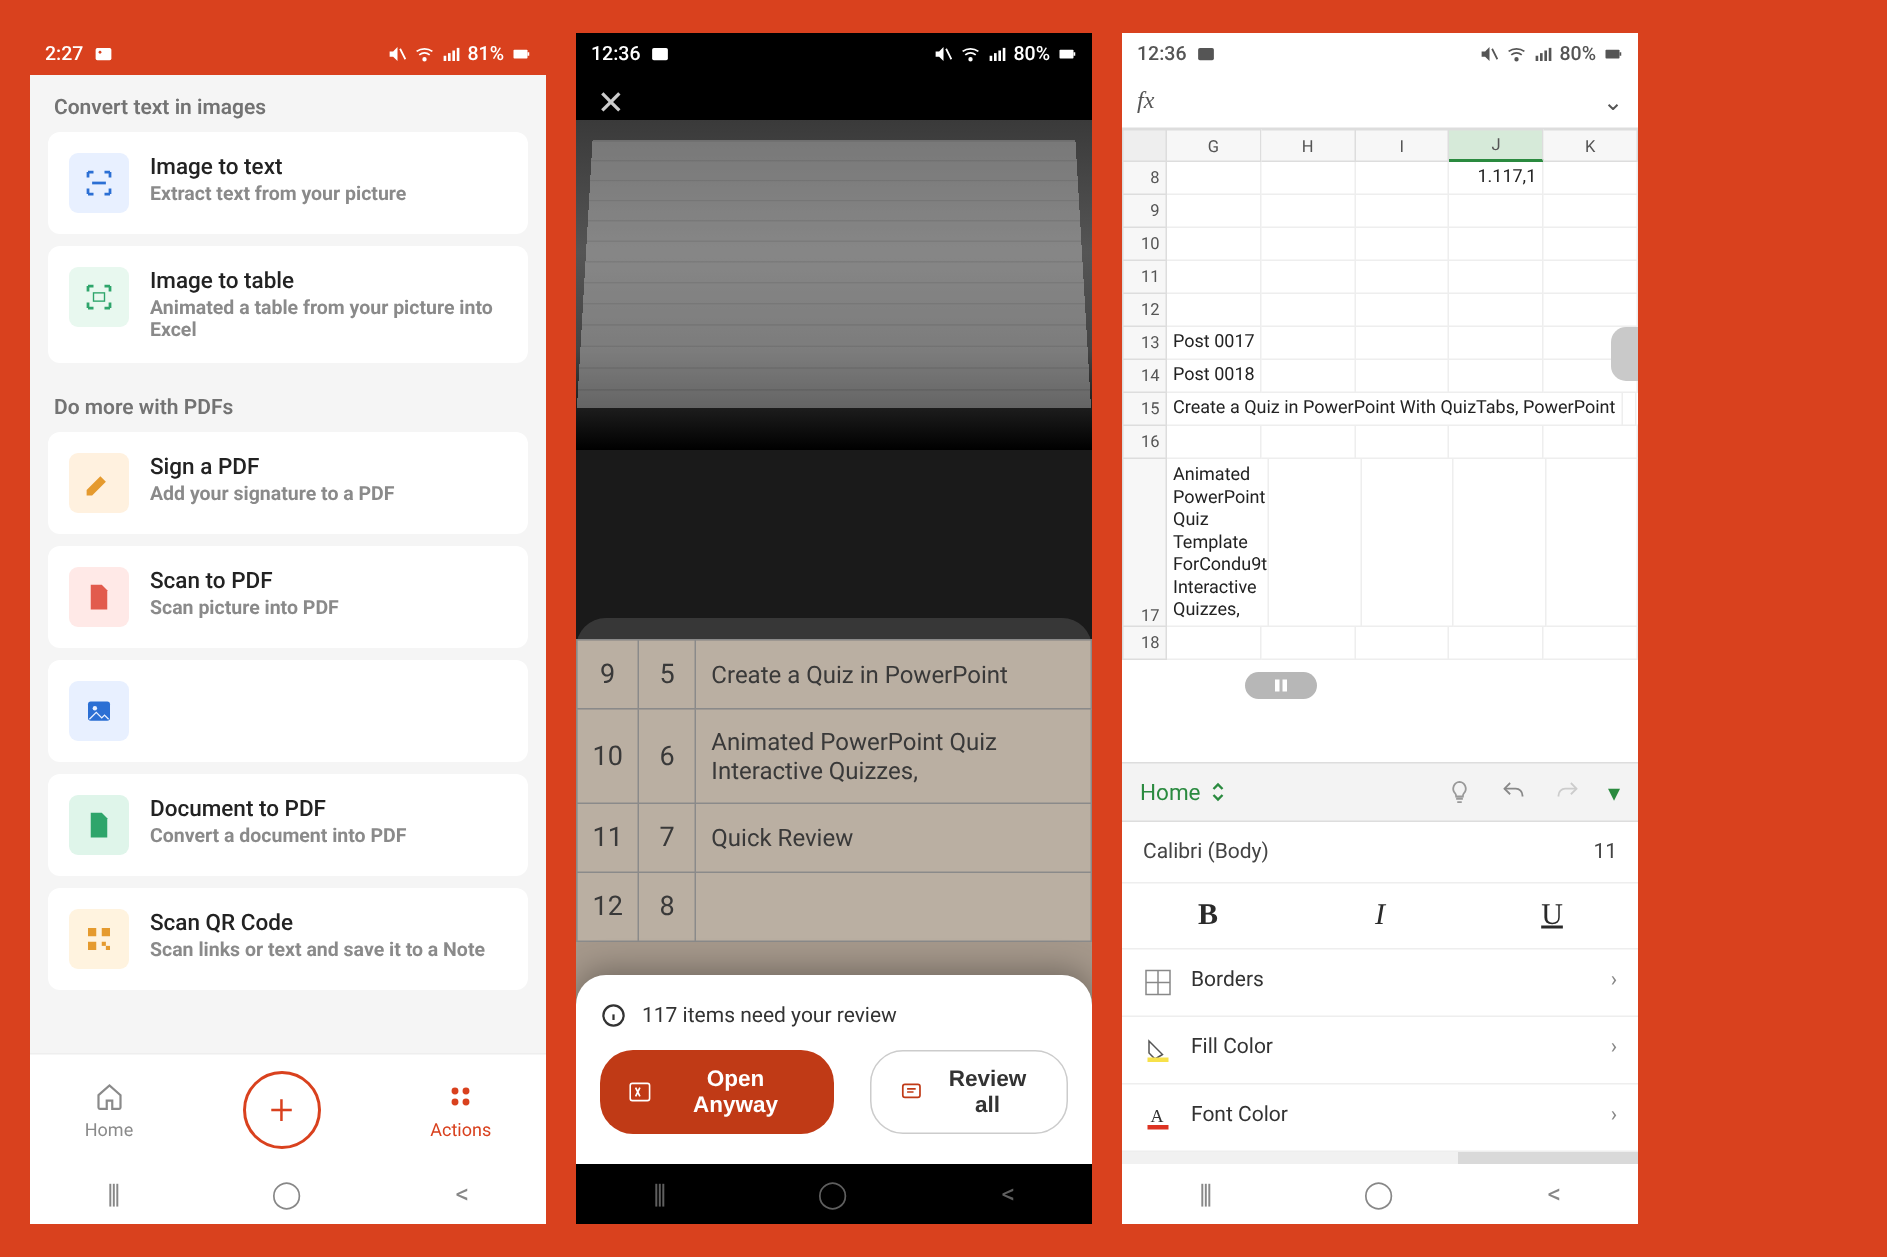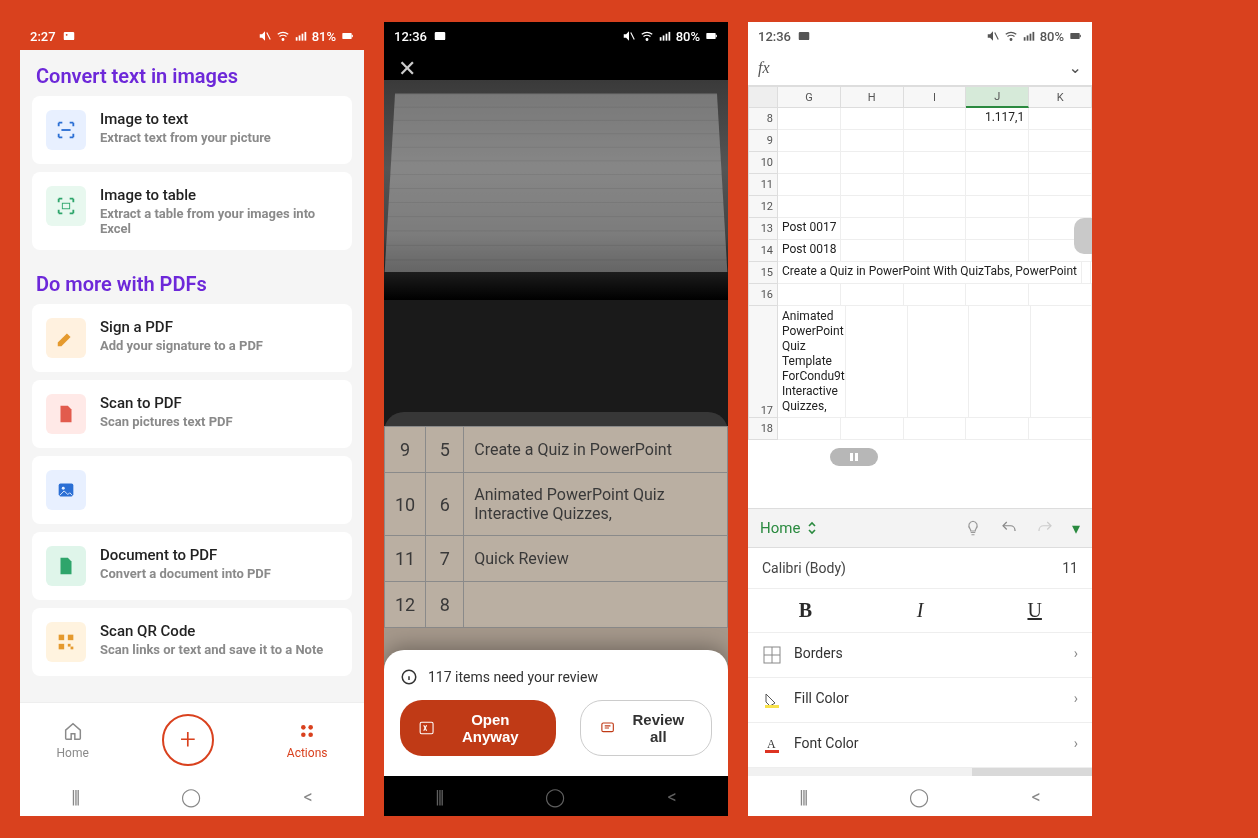--- a/index.html
+++ b/index.html
@@ -46,21 +46,21 @@
     align-items: center;
     justify-content: space-around;
     color: #555;
     font-size: 18px;
   }
   .nav-bar span { opacity: .7; }
   .nav-hamburger { letter-spacing: -2px; }
 
   
   .p1-content { flex: 1; overflow-y: auto; background: #f5f5f5; }
-  .section-title { font-size: 20px; color: #6d28d9; font-weight: 600; padding: 14px 16px 8px; }
+  .section-title { font-size: 14px; color: #737373; font-weight: 600; padding: 14px 16px 8px; }
   .card {
     background: #fff;
     margin: 0 12px 8px;
     border-radius: 8px;
     padding: 14px 14px;
     display: flex;
     align-items: flex-start;
     gap: 14px;
   }
   .card-icon {
@@ -254,21 +254,21 @@
 
     <div class="card">
       <div class="card-icon ic-green">
         <svg width="22" height="22" viewBox="0 0 24 24">
             <path d="M4 4h4M4 4v4M20 4h-4M20 4v4M4 20h4M4 20v-4M20 20h-4M20 20v-4" stroke="#2ea56b" stroke-width="2" fill="none"></path>
             <rect x="8" y="9" width="8" height="6" stroke="#2ea56b" fill="none"></rect>
           </svg>
       </div>
       <div class="card-text">
         <div class="t1">Image to table</div>
-        <div class="t2">Extract a table from your images into Excel</div>
+        <div class="t2">Animated a table from your picture into Excel</div>
       </div>
     </div>
 
     <div class="section-title">Do more with PDFs</div>
 
     <div class="card">
       <div class="card-icon ic-orange">
         <svg width="22" height="22" viewBox="0 0 24 24" fill="#e59a2e">
             <path d="M3 17l10-10 4 4L7 21H3z"></path>
           </svg>
@@ -281,21 +281,21 @@
 
     <div class="card">
       <div class="card-icon ic-red">
         <svg width="22" height="22" viewBox="0 0 24 24" fill="#e25b4d">
             <path d="M6 3h8l4 4v14H6z"></path>
             <rect x="6" y="3" width="12" height="18" fill="none" stroke="#e25b4d" stroke-width="0"></rect>
           </svg>
       </div>
       <div class="card-text">
         <div class="t1">Scan to PDF</div>
-        <div class="t2">Scan pictures text PDF</div>
+        <div class="t2">Scan picture into PDF</div>
       </div>
     </div>
 
     <div class="card">
       <div class="card-icon ic-blue">
         <svg width="22" height="22" viewBox="0 0 24 24" fill="#2b6fd4">
             <rect x="4" y="5" width="16" height="14" rx="2"></rect>
             <circle cx="9" cy="10" r="1.6" fill="#e8f0ff"></circle>
             <path d="M5 18l5-5 4 4 2-2 3 3" stroke="#e8f0ff" fill="none"></path>
           </svg>

